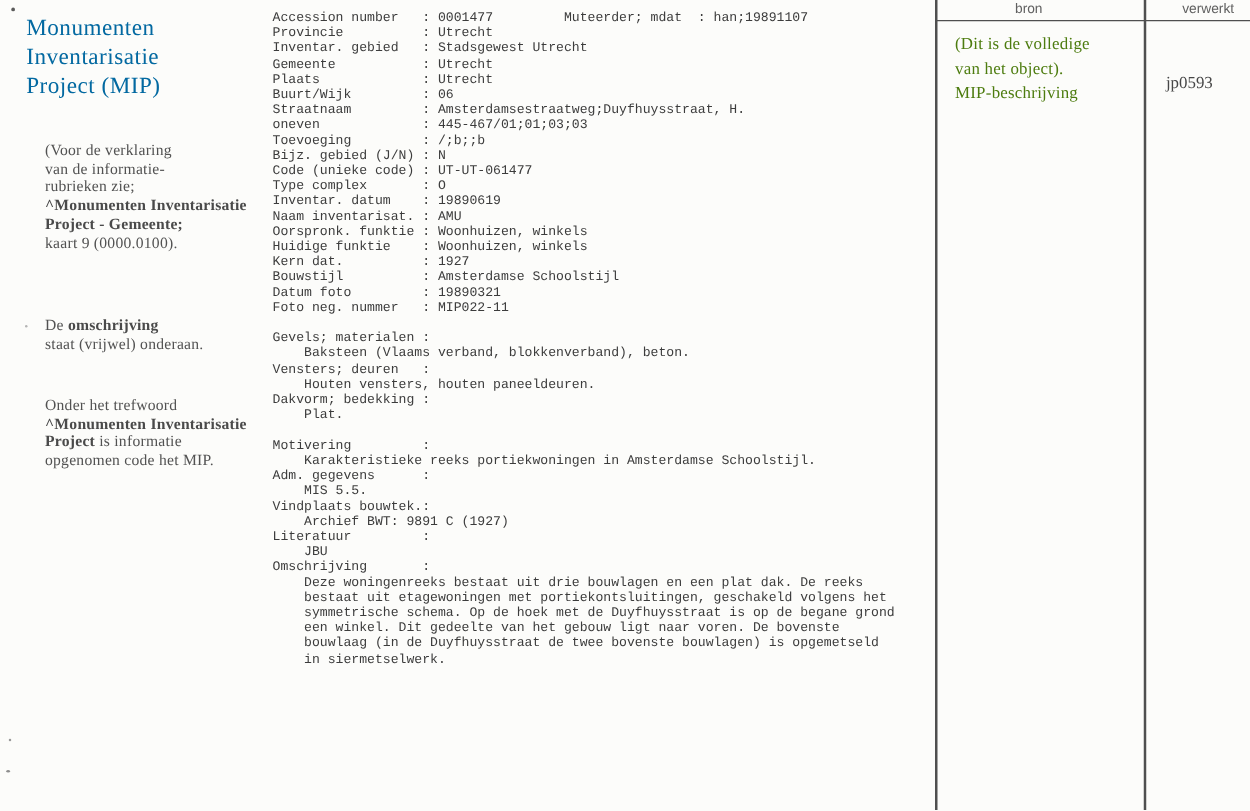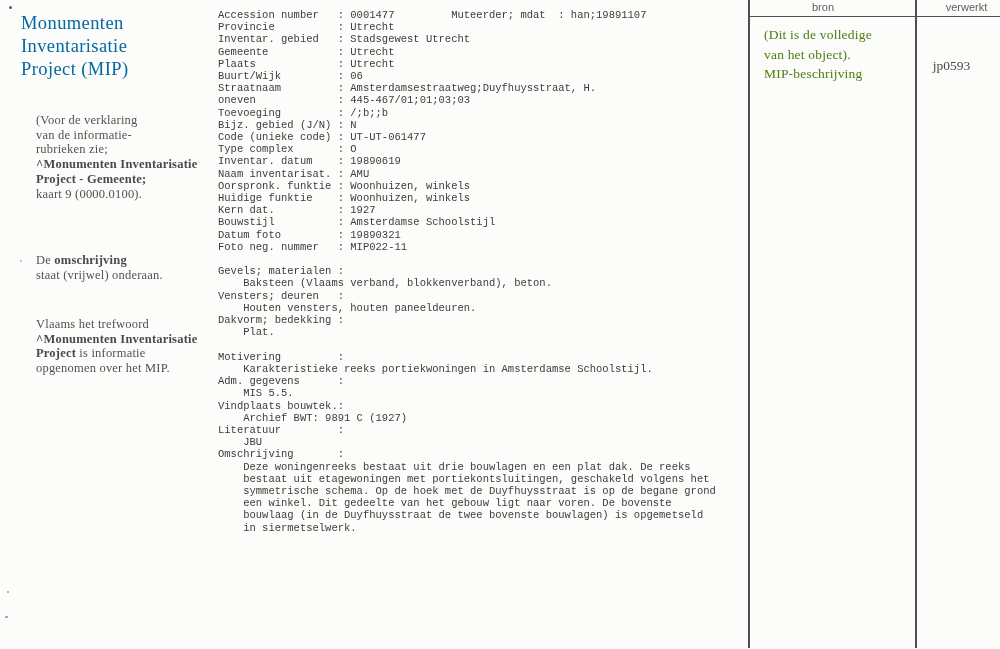--- a/index.html
+++ b/index.html
@@ -78,24 +78,24 @@
       <div><span>rubrieken zie;</span></div>
       <div><span class="b">^Monumenten Inventarisatie</span></div>
       <div><span class="b">Project - Gemeente;</span></div>
       <div><span>kaart 9 (0000.0100).</span></div>
     </div>
   <div class="note note2">
       <div><span>De </span><span class="b">omschrijving</span></div>
       <div><span>staat (vrijwel) onderaan.</span></div>
     </div>
   <div class="note note3">
-      <div><span>Vlaams het trefwoord</span></div>
+      <div><span>Onder het trefwoord</span></div>
       <div><span class="b">^Monumenten Inventarisatie</span></div>
       <div><span class="b">Project</span><span> is informatie</span></div>
-      <div><span>opgenomen over het MIP.</span></div>
+      <div><span>opgenomen code het MIP.</span></div>
     </div>
 
   <pre class="record">Accession number   : 0001477         Muteerder; mdat  : han;19891107
 Provincie          : Utrecht
 Inventar. gebied   : Stadsgewest Utrecht
 Gemeente           : Utrecht
 Plaats             : Utrecht
 Buurt/Wijk         : 06
 Straatnaam         : Amsterdamsestraatweg;Duyfhuysstraat, H.
 oneven             : 445-467/01;01;03;03

